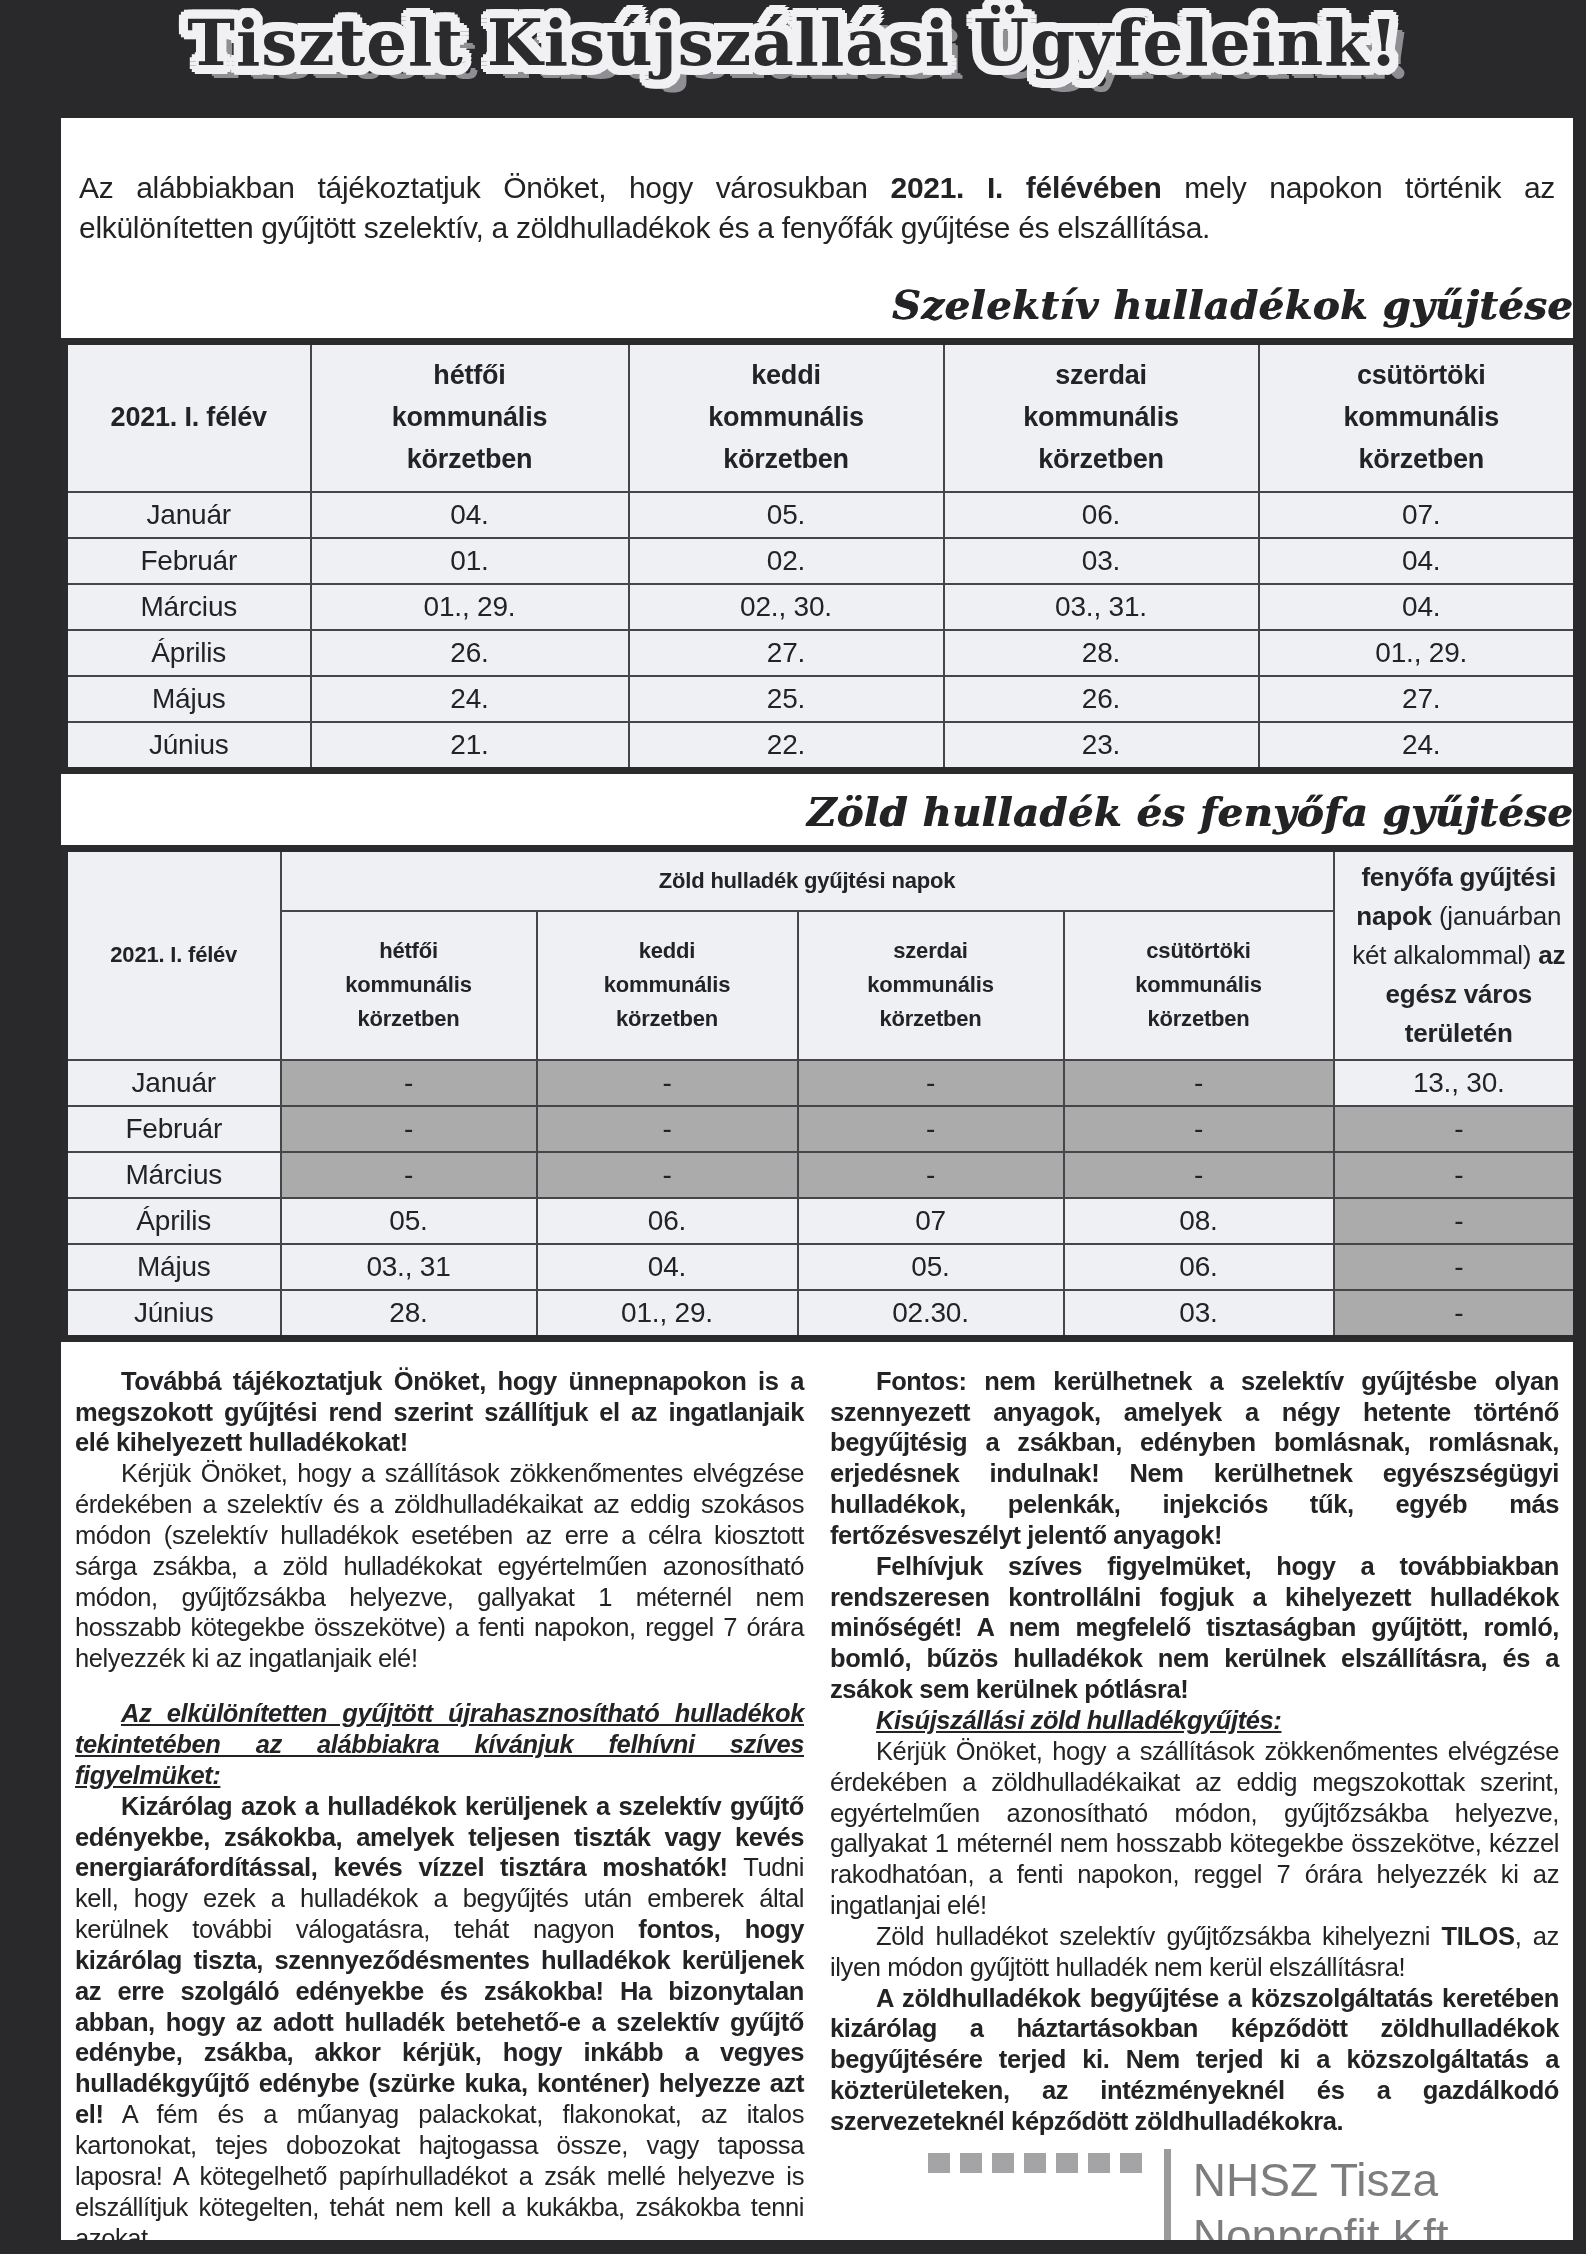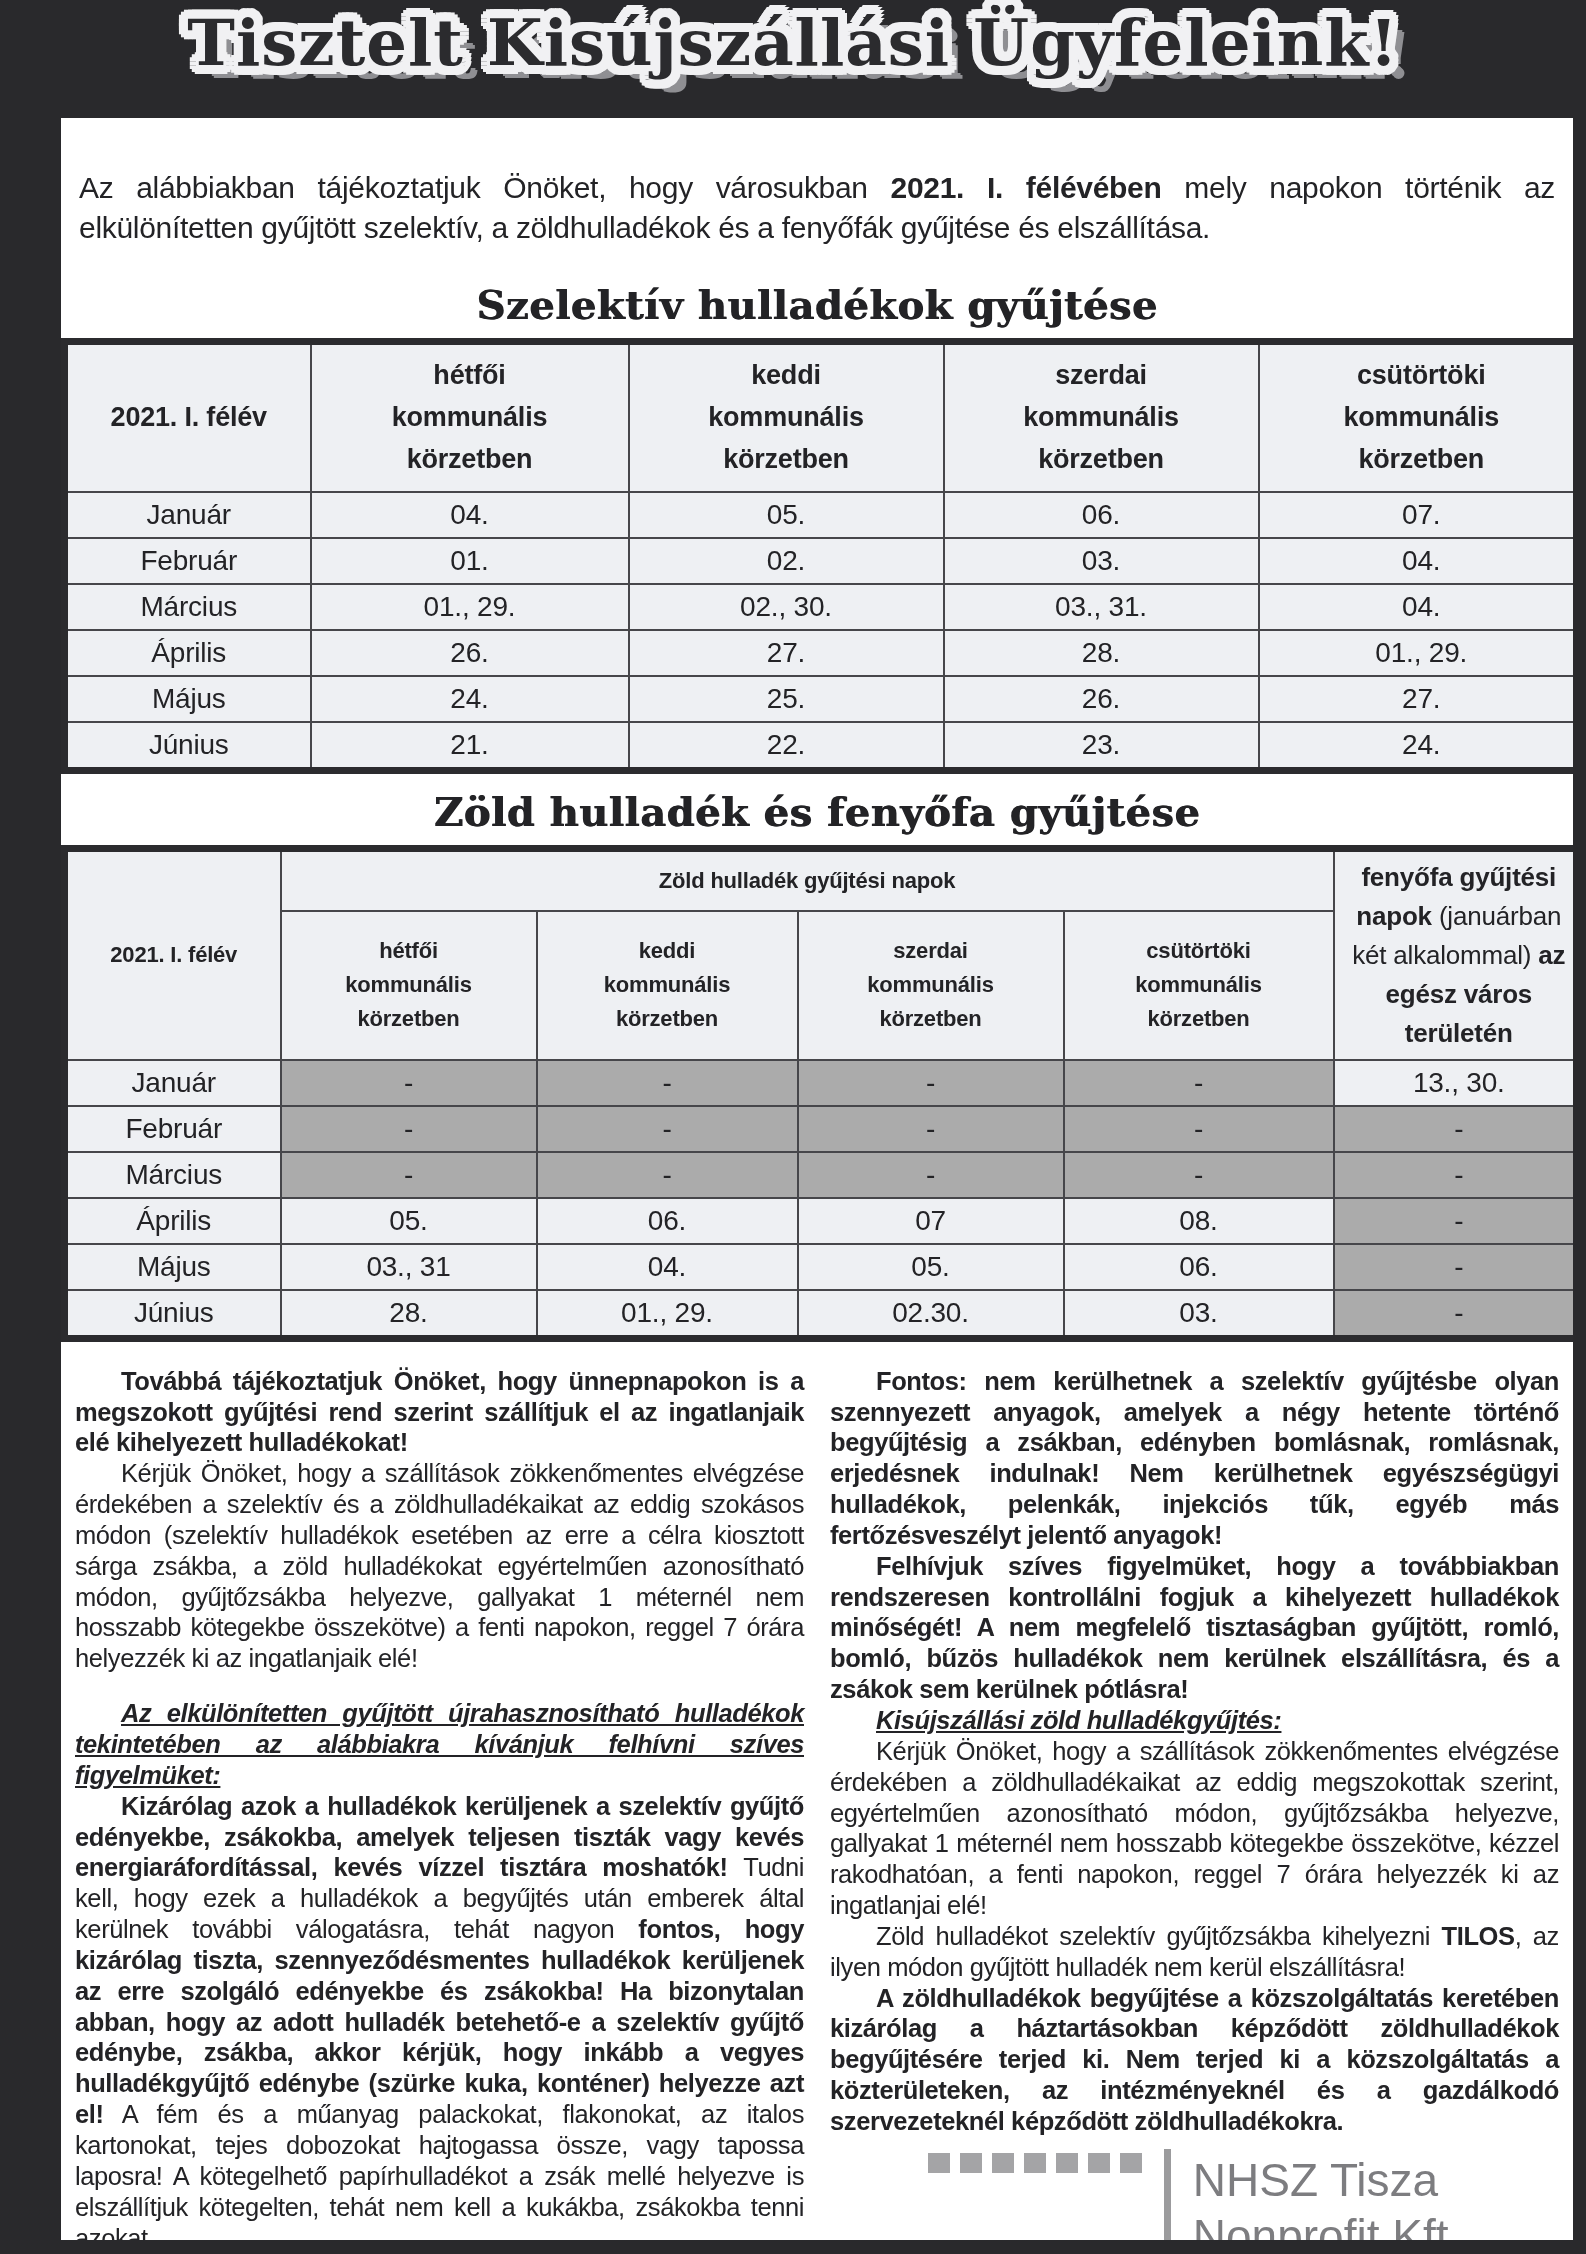--- a/index.html
+++ b/index.html
@@ -25,23 +25,24 @@
   .panel{
     position:absolute;top:118px;left:13px;right:13px;bottom:14px;
     background:#ffffff;overflow:hidden;margin-left:48px;
   }
   .intro{
     padding:20px 18px 4px 18px;font-size:30px;line-height:1.32;
     text-align:justify;letter-spacing:-0.3px;
   }
   .section-title{
     font-family:"DejaVu Serif", serif;font-weight:bold;
-    font-size:40px;text-align:center;margin:14px 0 10px 0;
+    font-size:40px;text-align:right;margin:14px 0 10px 0;
     letter-spacing:0.5px;
     text-shadow:0.9px 0 0 currentColor;
+    font-style:italic;
   }
   table{
     border-collapse:collapse;margin:0 auto;width:1522px;
     background:#eef0f3;table-layout:fixed;
   }
   table, th, td{border:2px solid #46464a;}
   table{border:7px solid #2b2b2e;}
   th,td{
     text-align:center;vertical-align:middle;
     font-weight:normal;letter-spacing:-0.2px;

